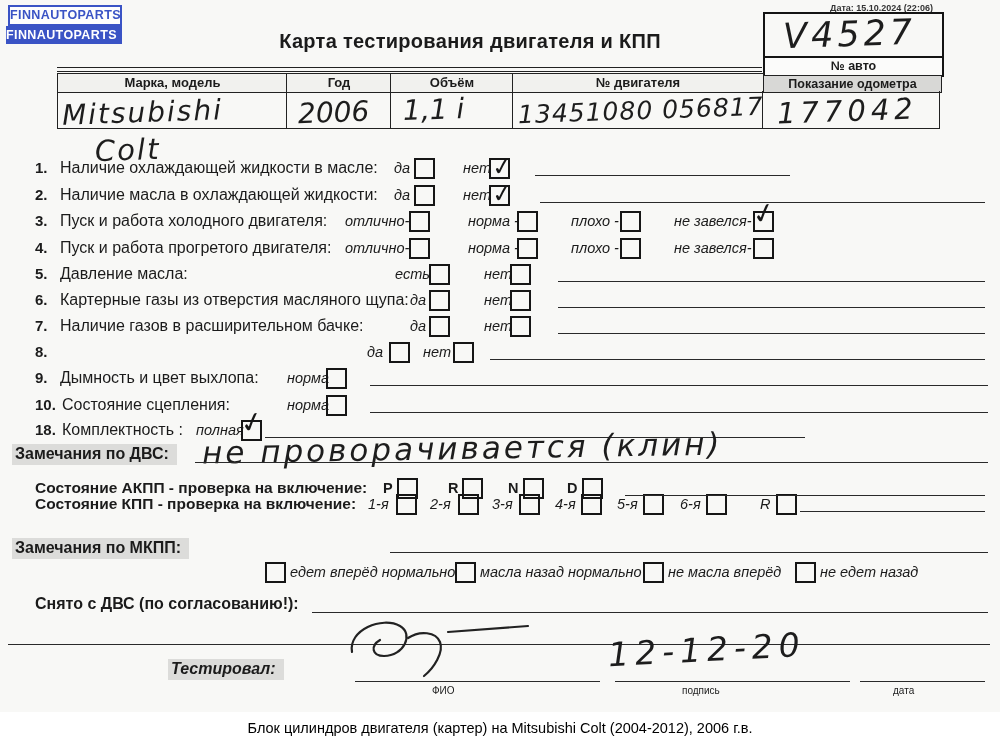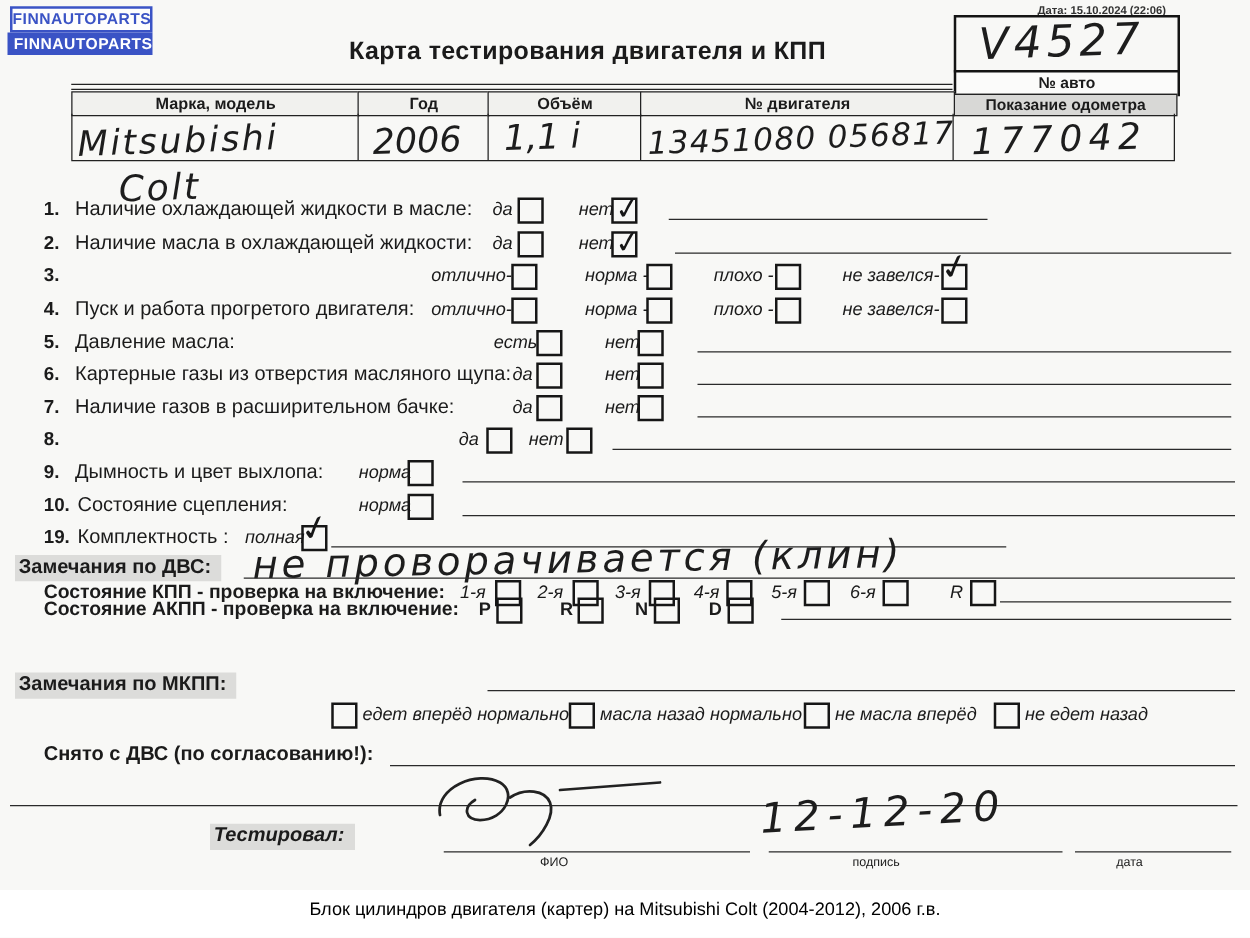--- a/index.html
+++ b/index.html
@@ -1,21 +1,21 @@
 <!DOCTYPE html>
 <html><head>
 <meta charset="utf-8">
 <style>
   html,body{margin:0;padding:0}
   body{width:1000px;height:750px;position:relative;background:#fff;
        font-family:"Liberation Sans",sans-serif;color:#1b1b1b;overflow:hidden}
   .a{position:absolute}
   .scan{position:absolute;left:0;top:0;width:1000px;height:712px;background:#f8f8f6}
   
-  .badge{position:absolute;font-weight:bold;font-size:12.5px;text-align:right;
+  .badge{position:absolute;font-weight:bold;font-size:12.5px;text-align:left;
          line-height:17px;letter-spacing:.4px;font-family:"Liberation Sans",sans-serif}
   .badge1{left:8px;top:5px;width:110px;height:17px;border:2px solid #3a53c5;background:#fdfdfd;color:#3a53c5}
   .badge2{left:6px;top:26px;width:116px;height:18px;background:#3a53c5;color:#fff;line-height:18px}
   .datestamp{left:830px;top:3px;font-size:9px;font-weight:bold;color:#333}
   .title{left:150px;top:30px;width:640px;text-align:center;font-size:20px;font-weight:bold;letter-spacing:.3px}
   
   .autobox{left:763px;top:12px;width:177px;height:42px;border:2.5px solid #141414;background:transparent}
   .autocell{left:763px;top:56px;width:177px;height:17px;border:2px solid #141414;font-weight:bold;
             font-size:12.5px;text-align:center;line-height:17px;background:#fbfbfa}
   .odoheader{left:763px;top:75px;width:177px;height:16px;border:1.5px solid #222;background:#d8d8d6;
@@ -96,20 +96,21 @@
   <span class="lbl">Наличие масла в охлаждающей жидкости:</span>
   <em class="opt" style="left:394px">да</em>
   <span class="box" style="left:414px"></span>
   <em class="opt" style="left:463px">нет</em>
   <span class="box checked" style="left:489px"></span>
   <span class="wline" style="left:540px;width:445px"></span>
 </div>
 
 <div class="crow" style="top:211px">
   <span class="num">3.</span>
+  <span class="lbl">Пуск и работа холодного двигателя:</span>
   <em class="opt" style="left:345px">отлично-</em>
   <span class="box" style="left:409px"></span>
   <em class="opt" style="left:468px">норма -</em>
   <span class="box" style="left:517px"></span>
   <em class="opt" style="left:571px">плохо -</em>
   <span class="box" style="left:620px"></span>
   <em class="opt" style="left:674px">не завелся-</em>
   <span class="box tick-top checked" style="left:753px"></span>
 </div>
 
@@ -175,32 +176,32 @@
 
 <div class="crow" style="top:395px">
   <span class="num">10.</span>
   <span class="lbl" style="left:62px">Состояние сцепления:</span>
   <em class="opt" style="left:287px">норма</em>
   <span class="box" style="left:326px"></span>
   <span class="wline" style="left:370px;width:618px"></span>
 </div>
 
 <div class="crow" style="top:420px">
-  <span class="num">19.</span>
+  <span class="num">18.</span>
   <span class="lbl" style="left:62px">Комплектность :</span>
   <em class="opt" style="left:196px">полная</em>
   <span class="box tick-top checked" style="left:241px"></span>
 </div>
 <div class="a" style="left:265px;top:437px;width:540px;border-top:1.5px solid #2a2a2a"></div>
 
 <div class="sec shade" style="left:12px;top:444px;font-size:16px">Замечания по ДВС:</div>
 <div class="hw" style="left:202px;top:430px;font-size:31px;letter-spacing:3px;transform:rotate(-1deg)">не проворачивается (клин)</div>
 <div class="a" style="left:195px;top:462px;width:793px;border-top:1.5px solid #2a2a2a"></div>
 
-<div class="crow" style="top:464px">
+<div class="crow" style="top:494px">
   <span class="sec" style="left:35px;top:1px">Состояние КПП - проверка на включение:</span>
   <em class="opt" style="left:368px">1-я</em>
   <span class="box" style="left:396px"></span>
   <em class="opt" style="left:430px">2-я</em>
   <span class="box" style="left:458px"></span>
   <em class="opt" style="left:492px">3-я</em>
   <span class="box" style="left:519px"></span>
   <em class="opt" style="left:555px">4-я</em>
   <span class="box" style="left:581px"></span>
   <em class="opt" style="left:617px">5-я</em>

